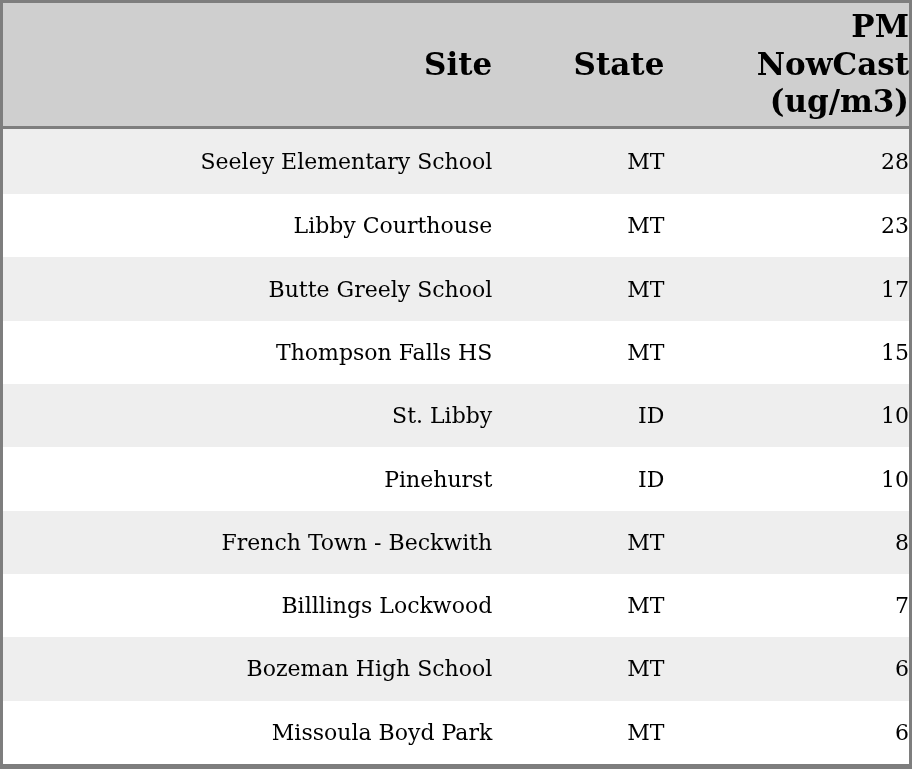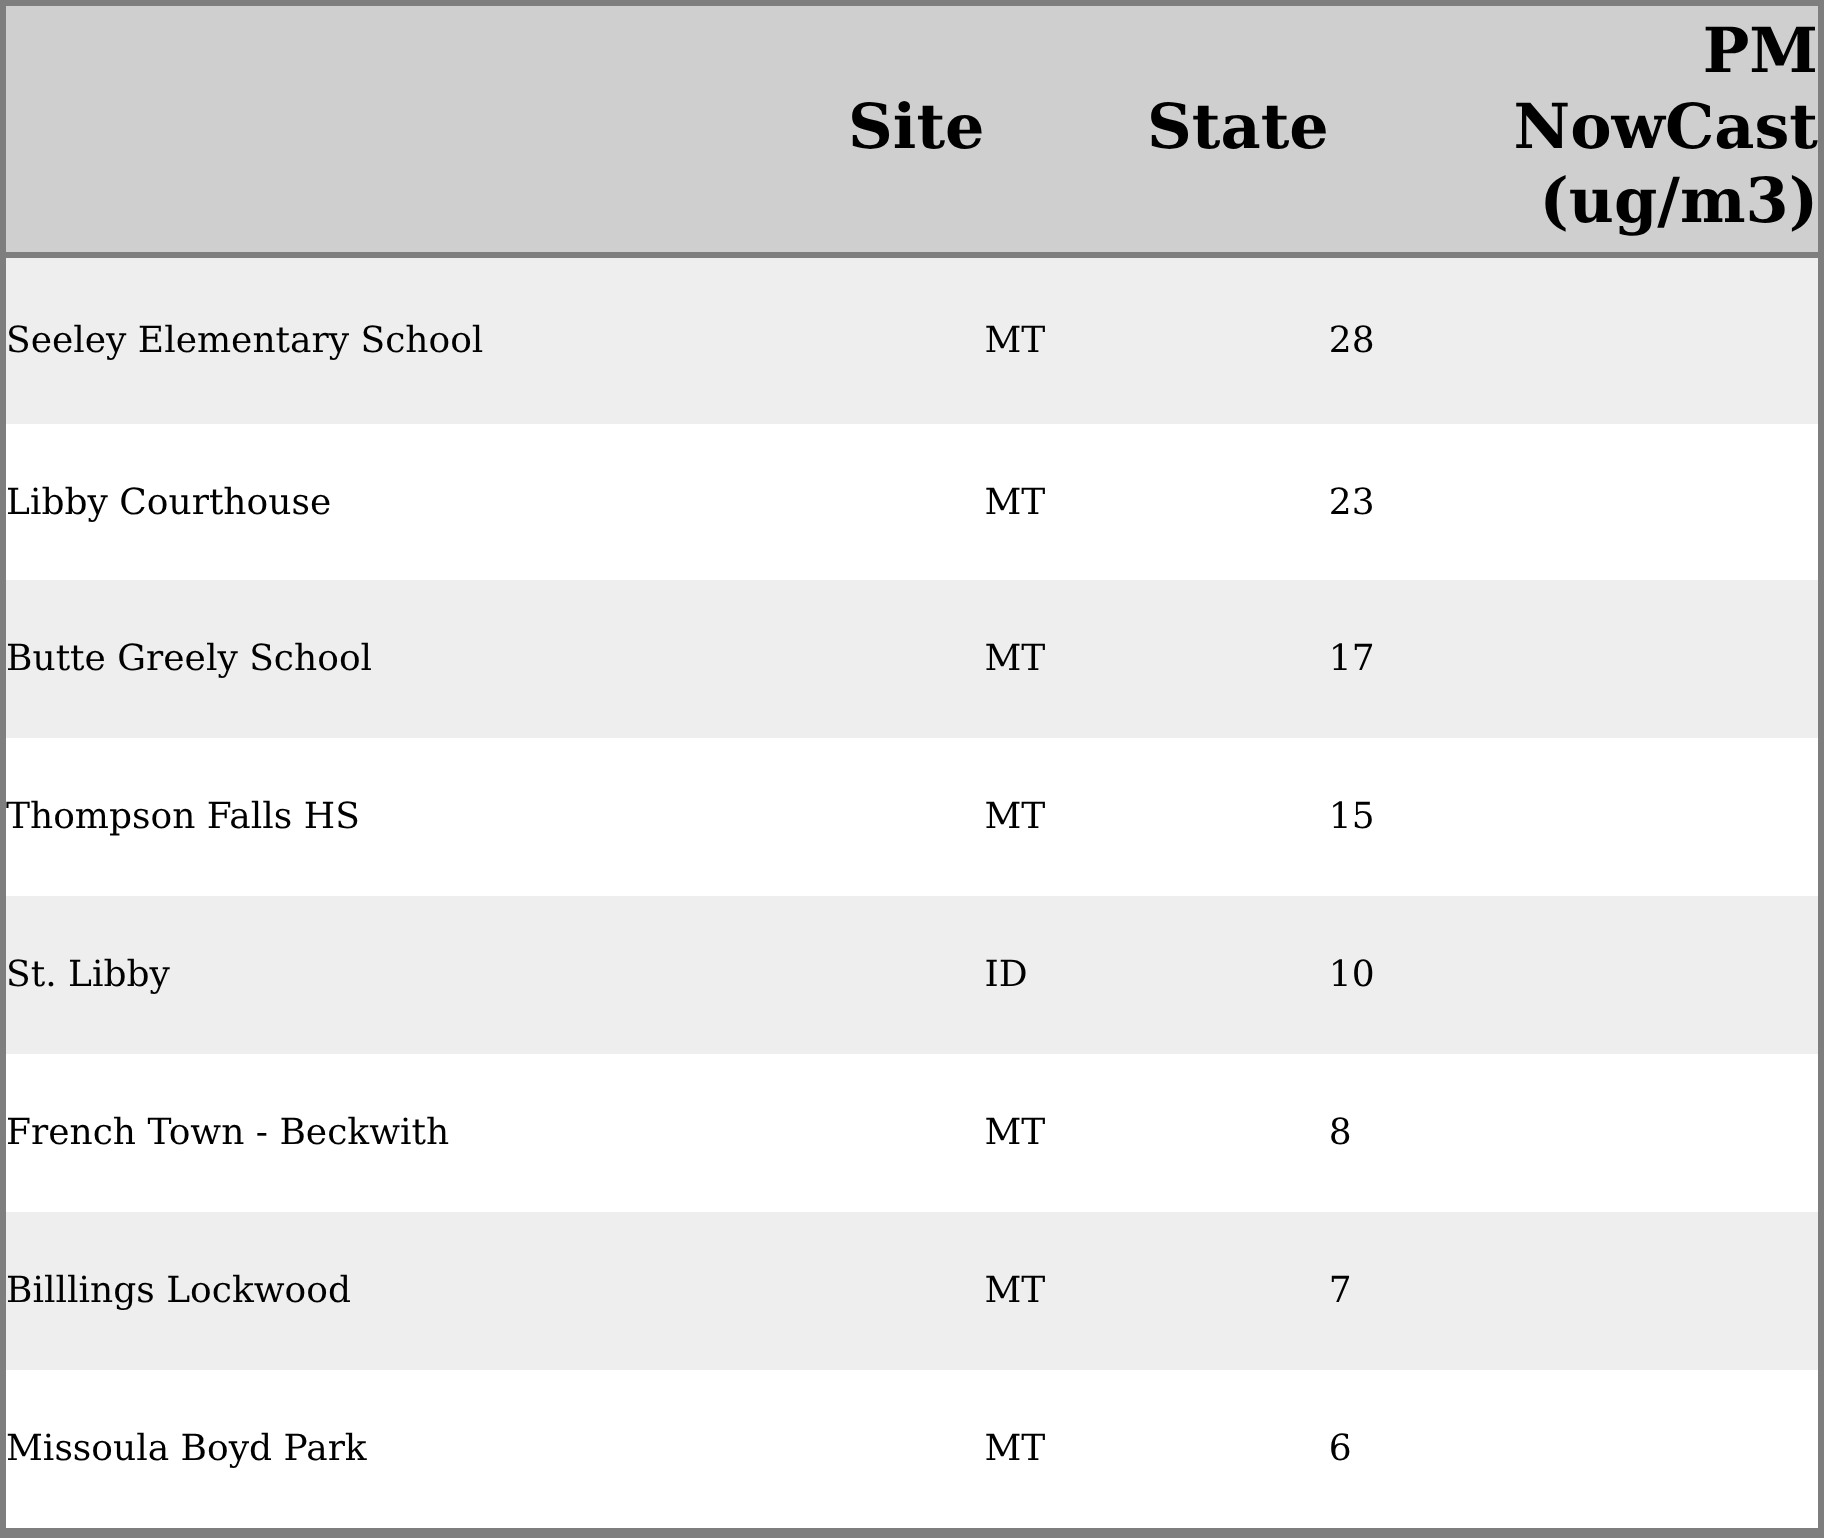--- a/index.html
+++ b/index.html
@@ -35,22 +35,22 @@
     border-bottom: 3px solid #7e7e7e;
     font-size: 31px;
     font-weight: bold;
     text-align: right;
     vertical-align: middle;
     white-space: pre-line;
     line-height: 1.2;
     padding: 0;
   }
   tbody td {
-    font-size: 18px;
-    text-align: left;
+    font-size: 22px;
+    text-align: right;
     vertical-align: middle;
     padding: 0;
     background: #ffffff;
   }
   tbody tr:nth-child(odd) td {
     background: #eeeeee;
   }
 </style>
 </head>
 <body>
@@ -95,34 +95,44 @@
     <td>MT</td>
     <td>15</td>
   </tr>
 
   <tr>
     <td>St. Libby</td>
     <td>ID</td>
     <td>10</td>
   </tr>
 
+  <tr>
+    <td>Pinehurst</td>
+    <td>ID</td>
+    <td>10</td>
+  </tr>
 
   <tr>
     <td>French Town - Beckwith</td>
     <td>MT</td>
     <td>8</td>
   </tr>
 
 
   <tr>
     <td>Billlings Lockwood</td>
     <td>MT</td>
     <td>7</td>
   </tr>
 
+  <tr>
+    <td>Bozeman High School</td>
+    <td>MT</td>
+    <td>6</td>
+  </tr>
 
   <tr>
     <td>Missoula Boyd Park</td>
     <td>MT</td>
     <td>6</td>
   </tr>
 </tbody>
   </table>
 </div>
 

